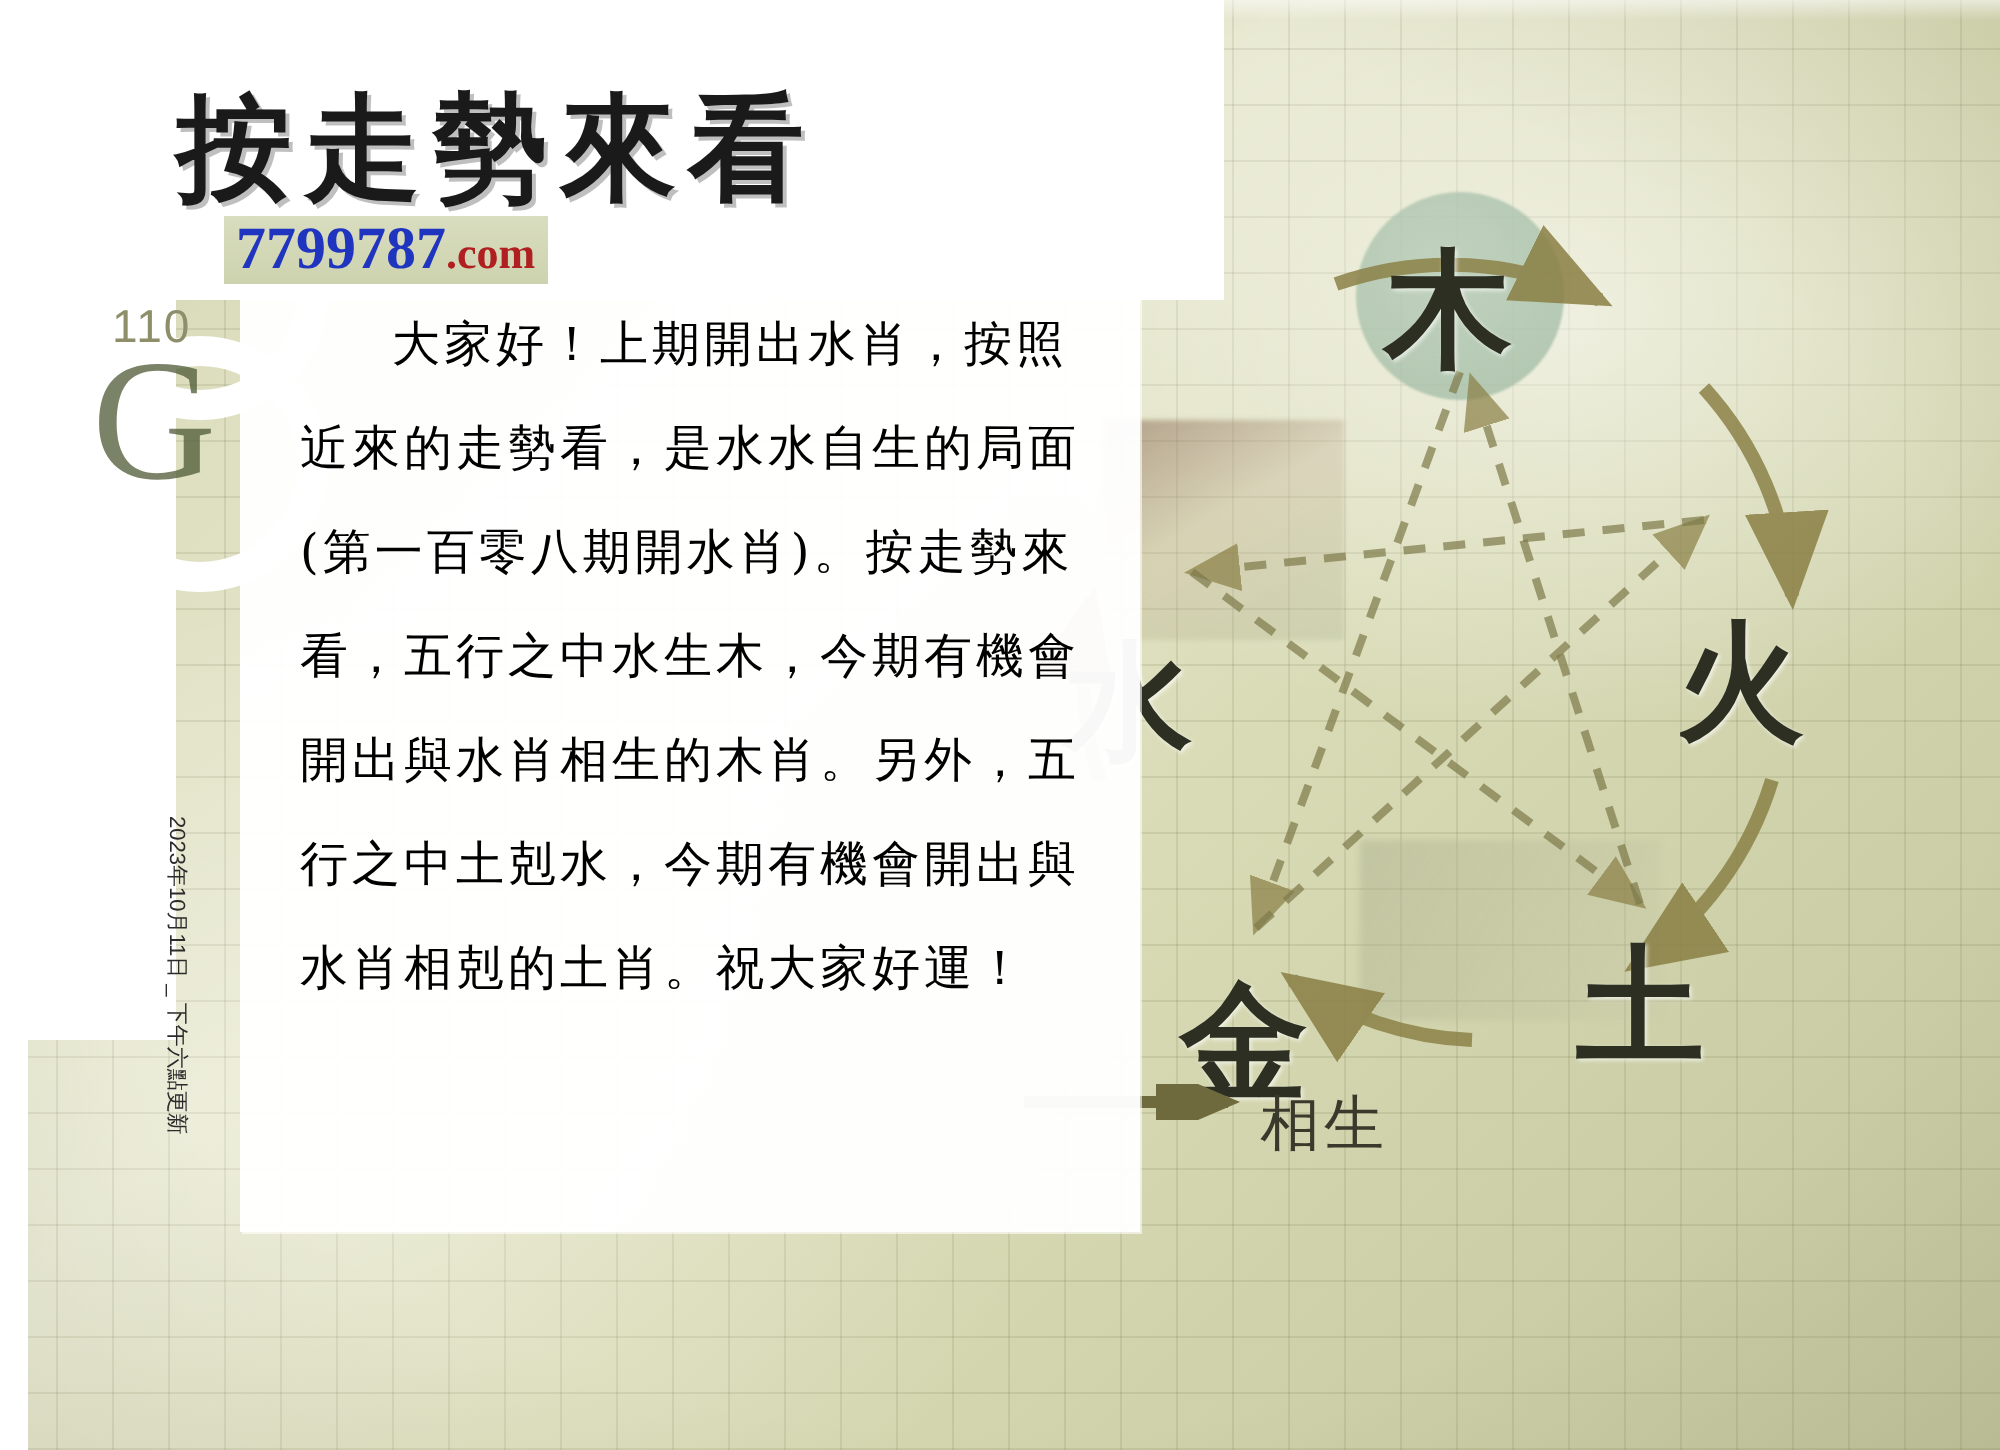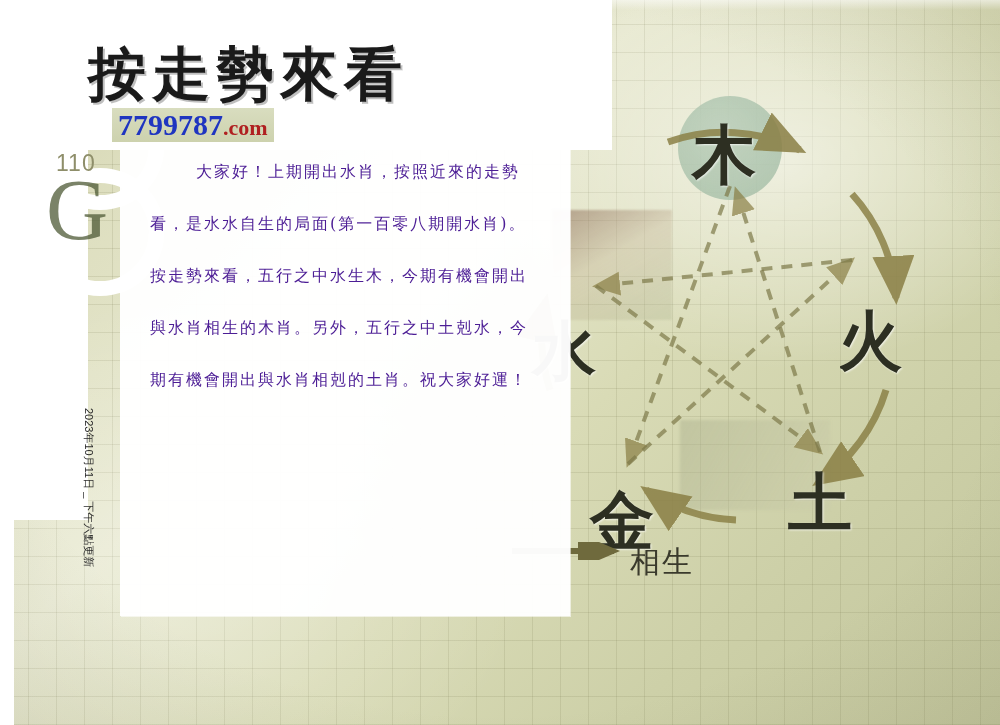--- a/index.html
+++ b/index.html
@@ -164,23 +164,23 @@
     top: 112px;
     width: 450px;
     height: 504px;
     background: rgba(255,255,255,0.97);
     z-index: 4;
     box-shadow: 1px 1px 0 rgba(255,255,255,0.6);
   }
   .article-body {
     padding: 34px 30px 0 30px;
     font-family: "DejaVu Serif", serif;
-    font-size: 16px;
+    font-size: 24px;
     line-height: 52px;
-    color: #4c1d95;
+    color: #000000;
     letter-spacing: 2px;
     text-align: left;
     word-break: break-all;
   }
   .article-body .indent { display: inline-block; width: 46px; }
 
   
   .diagram {
     position: absolute;
     left: 500px;

